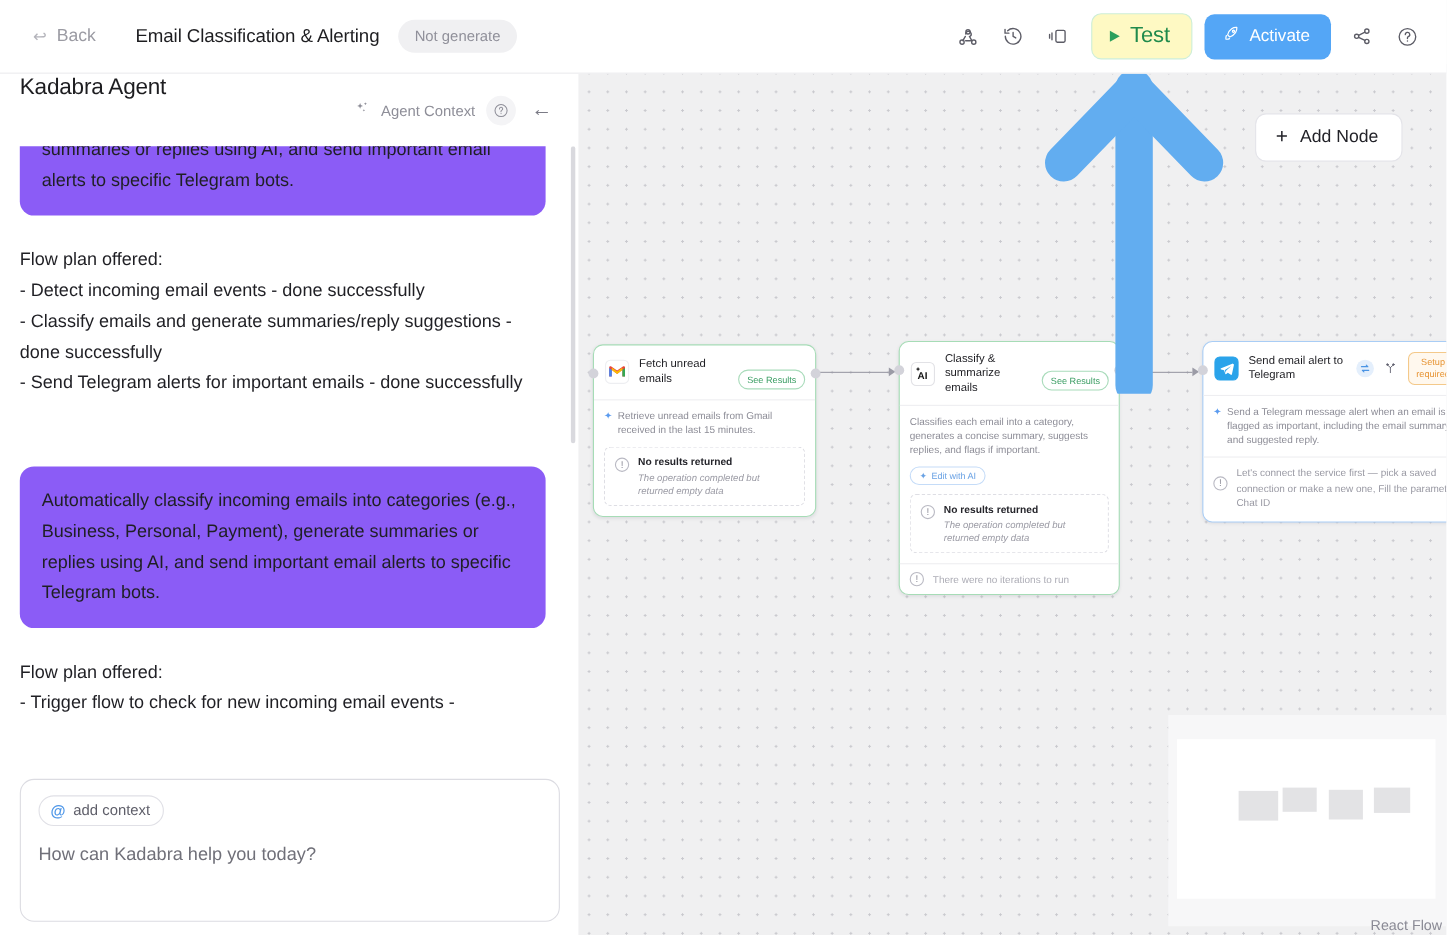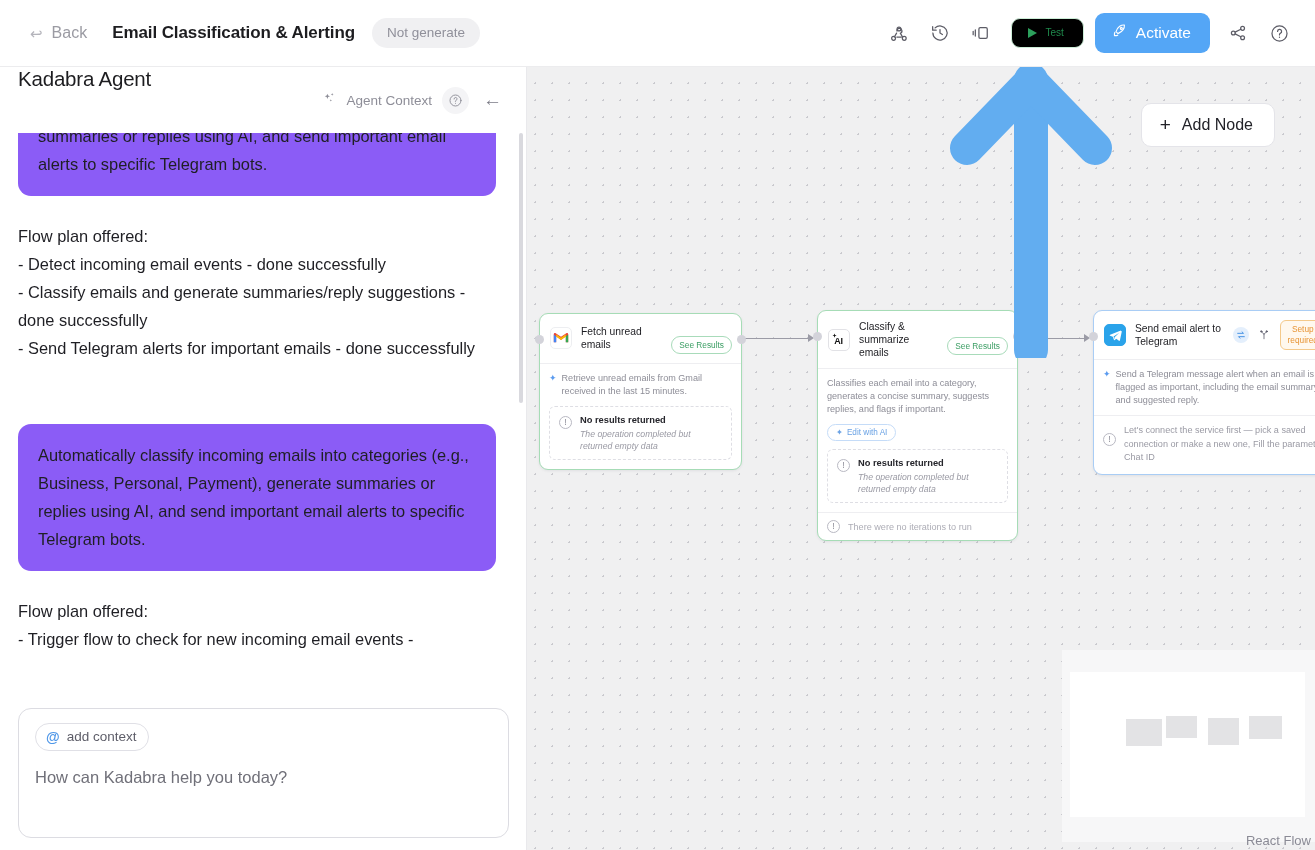--- a/index.html
+++ b/index.html
@@ -16,40 +16,40 @@
     position: absolute; left: 0; top: 0; width: 1315px; height: 67px;
     background: #ffffff; border-bottom: 1px solid #ececee;
     display: flex; align-items: center; z-index: 40;
   }
   .back-btn {
     display: flex; align-items: center; gap: 9px;
     margin-left: 30px; color: #9b9ba3; font-size: 16px; cursor: pointer;
   }
   .back-arrow { font-size: 15px; line-height: 1; color: #b4b4bb; }
   .flow-title {
-    margin-left: 25px; font-size: 17px; font-weight: bold; color: #1d1d20;
+    margin-left: 36px; font-size: 17px; font-weight: normal; color: #1d1d20;
     letter-spacing: -0.1px;
   }
   .sched-badge {
     margin-left: 17px; background: #f0f0f2; color: #90909a;
     font-size: 13.5px; padding: 7px 15px 8px; border-radius: 16px;
   }
   .topbar-right {
     margin-left: auto; margin-right: 18px;
     display: flex; align-items: center; gap: 5px;
   }
   .icon-btn {
     width: 36px; height: 36px; display: flex; align-items: center;
     justify-content: center; cursor: pointer; color: #5c5c66; border-radius: 8px;
   }
   .icon-btn svg { display: block; }
   .btn-test {
     display: flex; align-items: center; gap: 9px;
-    background: #000000; border: 1px solid #cdeed8; color: #1f8a4c;
-    font-size: 10px; padding: 8px 19px 9px 16px; border-radius: 9px;
+    background: #fef9c3; border: 1px solid #cdeed8; color: #1f8a4c;
+    font-size: 20px; padding: 8px 19px 9px 16px; border-radius: 9px;
     cursor: pointer; margin-left: 7px;
   }
   .btn-activate {
     display: flex; align-items: center; gap: 8px;
     background: #54a6f6; color: #ffffff; border: none;
     font-size: 15.5px; padding: 9px 19px 10px 16px; border-radius: 9px;
     cursor: pointer; margin-left: 6px; margin-right: 5px;
   }
   .tri-play {
     width: 0; height: 0; border-left: 9px solid #2ca05c;

